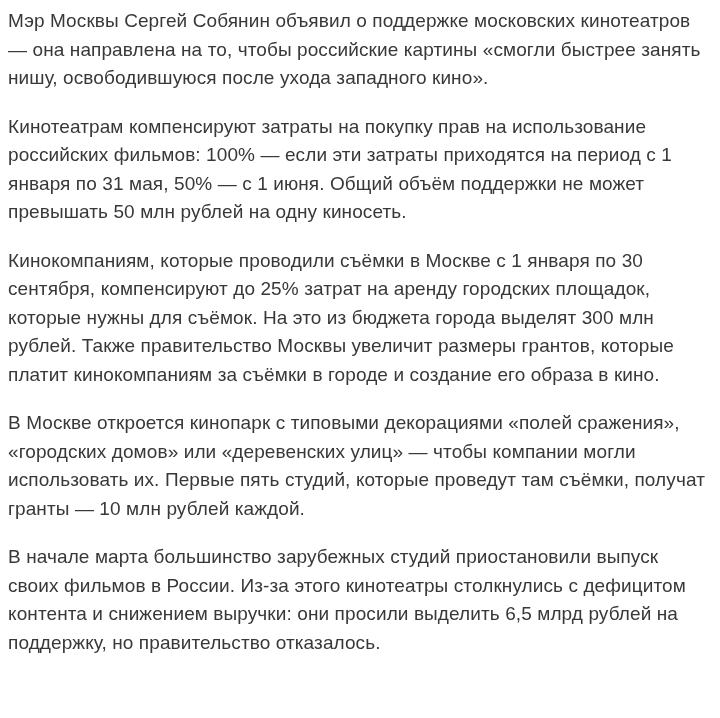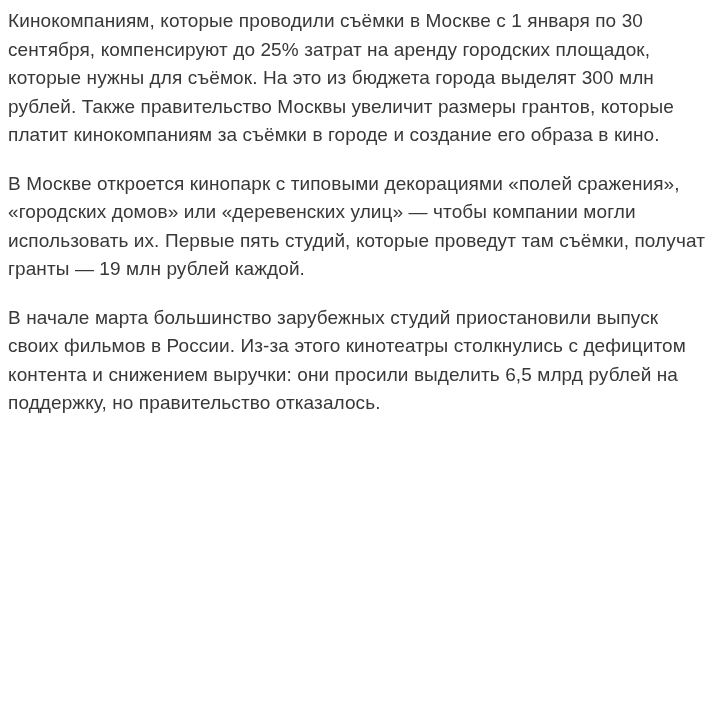--- a/index.html
+++ b/index.html
@@ -27,16 +27,18 @@
       text-align: left;
     }
     .article p:last-child {
       margin-bottom: 0;
     }
   </style>
 </head>
 <body>
 
 <div class="article">
+  <p>Мэр Москвы Сергей Собянин объявил о поддержке московских кинотеатров — она направлена на то, чтобы российские картины «смогли быстрее занять нишу, освободившуюся после ухода западного кино».</p>
+  <p>Кинотеатрам компенсируют затраты на покупку прав на использование российских фильмов: 100% — если эти затраты приходятся на период с 1 января по 31 мая, 50% — с 1 июня. Общий объём поддержки не может превышать 50 млн рублей на одну киносеть.</p>
   <p>Кинокомпаниям, которые проводили съёмки в Москве с 1 января по 30 сентября, компенсируют до 25% затрат на аренду городских площадок, которые нужны для съёмок. На это из бюджета города выделят 300 млн рублей. Также правительство Москвы увеличит размеры грантов, которые платит кинокомпаниям за съёмки в городе и создание его образа в кино.</p>
-  <p>В Москве откроется кинопарк с типовыми декорациями «полей сражения», «городских домов» или «деревенских улиц» — чтобы компании могли использовать их. Первые пять студий, которые проведут там съёмки, получат гранты — 19 млн рублей каждой.</p>
+  <p>В Москве откроется кинопарк с типовыми декорациями «полей сражения», «городских домов» или «деревенских улиц» — чтобы компании могли использовать их. Первые пять студий, которые проведут там съёмки, получат гранты — 10 млн рублей каждой.</p>
   <p>В начале марта большинство зарубежных студий приостановили выпуск своих фильмов в России. Из-за этого кинотеатры столкнулись с дефицитом контента и снижением выручки: они просили выделить 6,5 млрд рублей на поддержку, но правительство отказалось.</p>
 </div>
 
 </body></html>

